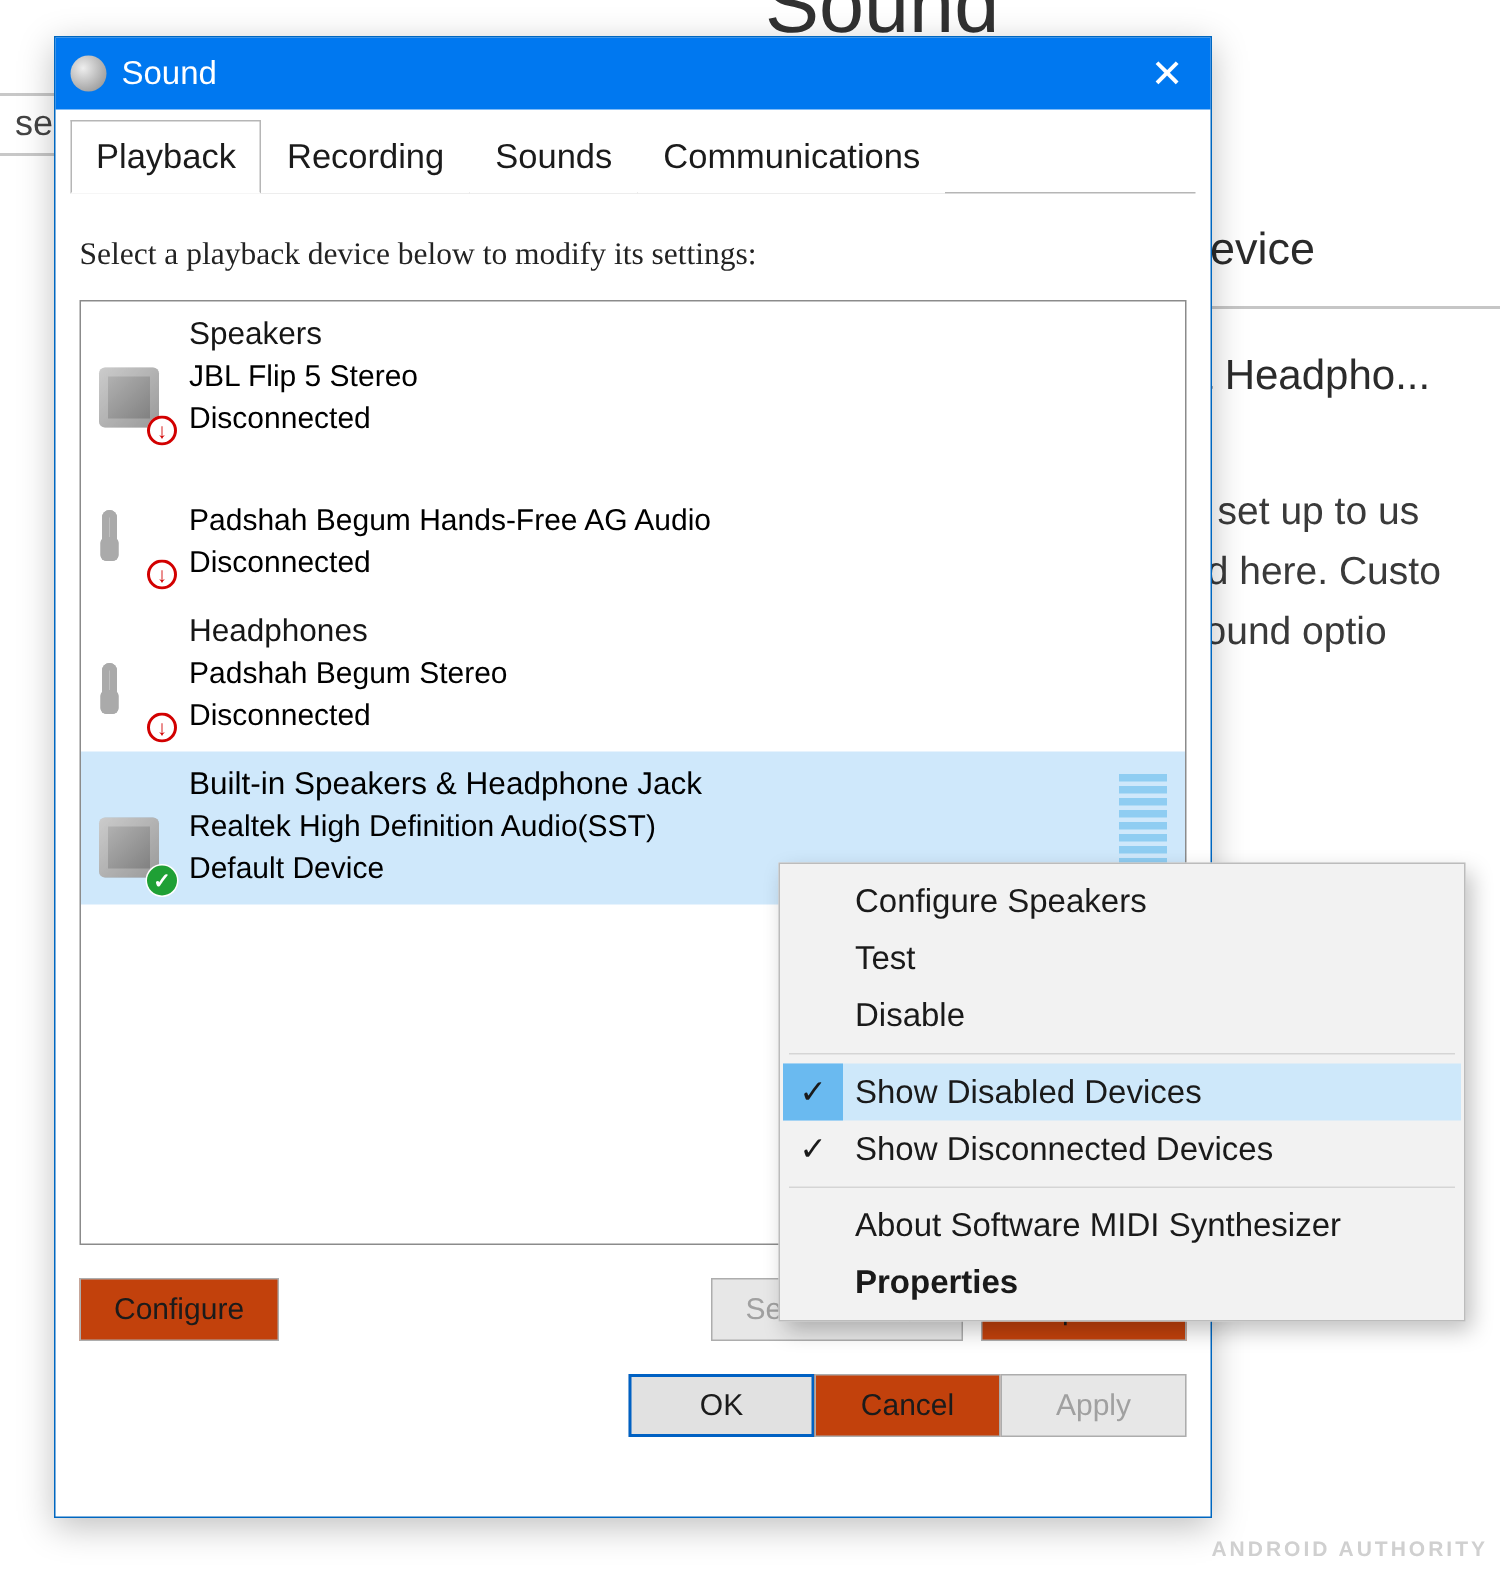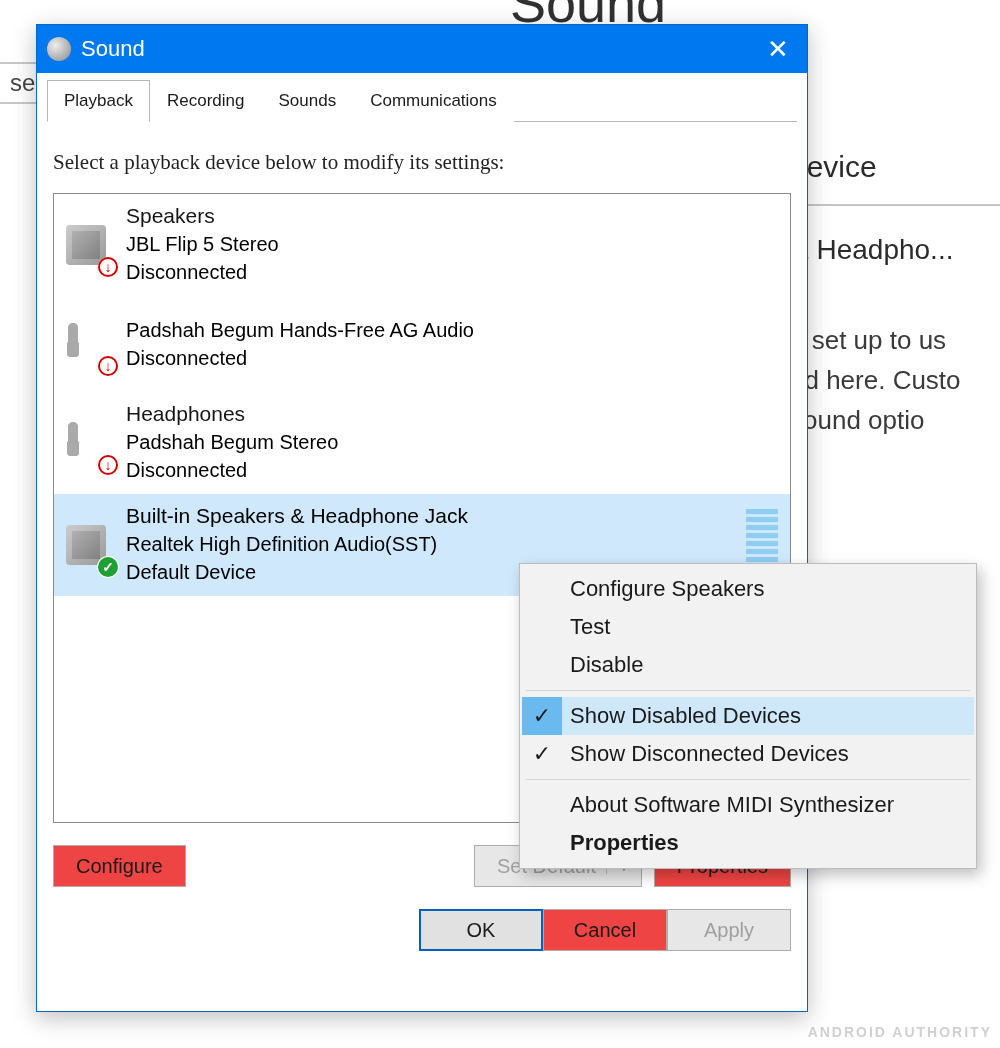--- a/index.html
+++ b/index.html
@@ -105,21 +105,21 @@
   }
   .client {
     flex: 1;
     padding: 0 10px 14px 10px;
     display: flex; flex-direction: column;
   }
   
   .tabs {
     display: flex;
     margin-top: 6px;
-    font-size: 17px;
+    font-size: 23px;
   }
   .tab {
     padding: 10px 16px;
     border: 1px solid transparent;
     cursor: pointer;
     color: #1b1b1b;
     position: relative;
     top: 1px;
     background: #fff;
   }
@@ -140,21 +140,21 @@
   
   .device-box {
     margin: 0 6px 0 6px;
     border: 1px solid #8b8b8b;
     height: 630px;
     background: #fff;
     overflow: hidden;
   }
   .device-item {
     display: flex;
-    align-items: center;
+    align-items: flex-end;
     padding: 10px 12px 10px 12px;
     min-height: 96px;
   }
   .device-item.selected {
     background: #cfe8fb;
   }
   .device-icon {
     width: 48px; height: 48px;
     margin: 8px 12px 0 0;
     position: relative;
@@ -231,21 +231,21 @@
   
   .lower-buttons {
     display: flex;
     justify-content: space-between;
     margin: 22px 6px 0 6px;
   }
   .btn {
     height: 42px;
     padding: 0 22px;
     font-size: 20px;
-    background: #ef4444;
+    background: #c2410c;
     border: 1px solid #adadad;
     cursor: pointer;
     display: inline-flex; align-items: center; justify-content: center;
     color: #1b1b1b;
   }
   .btn.disabled {
     color: #a0a0a0;
     background: #e7e7e7;
   }
   .btn.dropdown { padding-right: 10px; }
@@ -263,21 +263,21 @@
     margin: 22px 6px 0 6px;
   }
   .btn.primary {
     border: 2px solid #0061c3;
     background: #e1e1e1;
   }
   .btn.wide { min-width: 124px; }
   
   .context-menu {
     position: absolute;
-    left: 519px; top: 563px;
+    left: 519px; top: 575px;
     width: 458px;
     background: #f2f2f2;
     border: 1px solid #bcbcbc;
     box-shadow: 4px 6px 14px rgba(0,0,0,0.25);
     font-size: 22px;
     padding: 6px 2px;
     z-index: 50;
   }
   .context-menu .mi {
     padding: 6px 14px 6px 48px;

